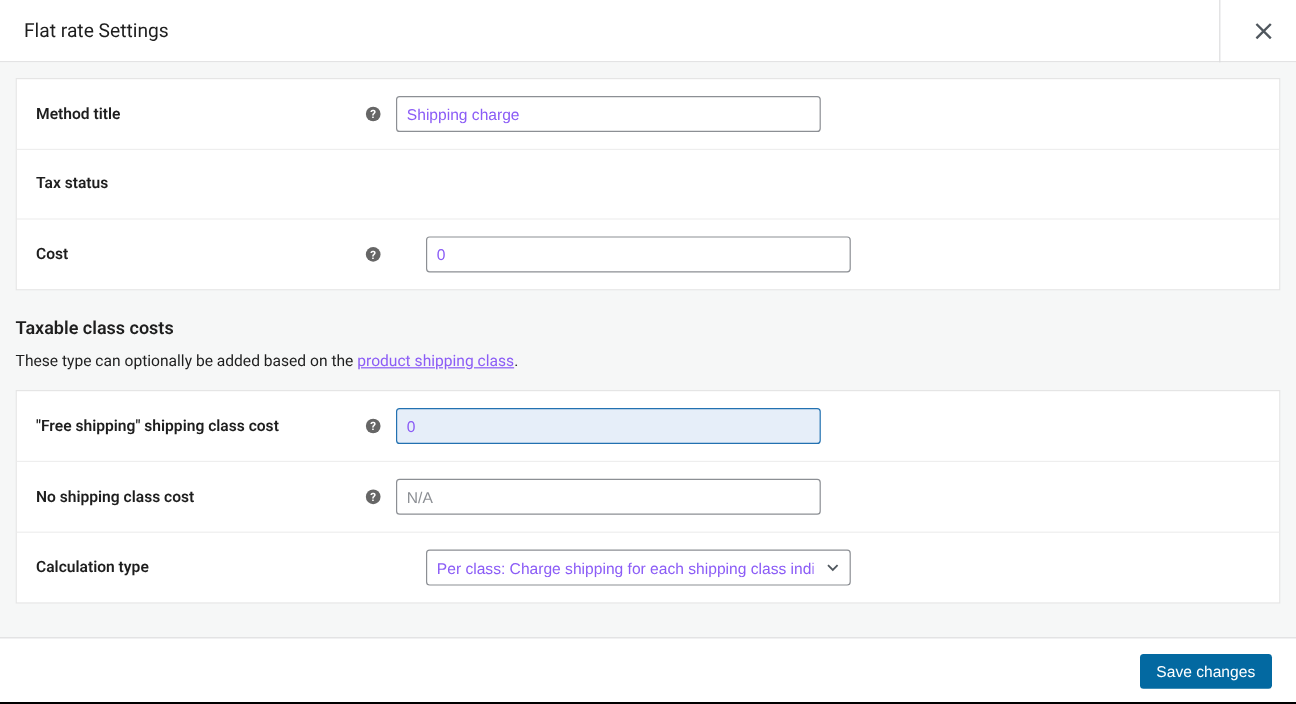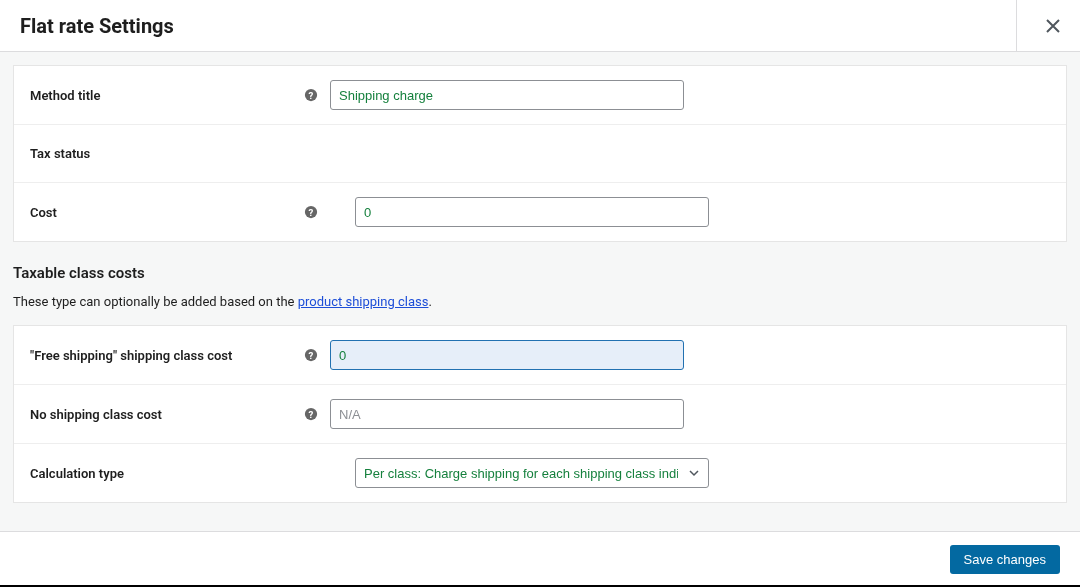--- a/index.html
+++ b/index.html
@@ -19,22 +19,22 @@
     }
     .header {
       display: flex;
       justify-content: space-between;
       align-items: center;
       padding: 0 20px;
       height: 52px;
       border-bottom: 1px solid #dcdcde;
     }
     .header-title {
-      font-size: 20px;
-      font-weight: 700;
+      font-size: 16px;
+      font-weight: 400;
     }
     .close-btn {
       width: 36px;
       height: 36px;
       display: flex;
       align-items: center;
       justify-content: center;
       cursor: pointer;
       position: absolute;
       right: 12px;
@@ -99,21 +99,21 @@
     }
     .form-control input[type="text"],
     .form-control select {
       width: 354px;
       height: 30px;
       padding: 4px 8px;
       border: 1px solid #8c8f94;
       border-radius: 3px;
       font-size: 13px;
       background: #fff;
-      color: #15803d;
+      color: #8b5cf6;
     }
     .form-control input.highlighted {
       background: #e6eef9;
       border-color: #2271b1;
     }
     .form-control input::placeholder {
       color: #8c8f94;
     }
     .select-wrapper {
       position: relative;
@@ -149,21 +149,21 @@
       font-size: 15px;
       font-weight: 600;
       margin: 22px 0 12px 0;
     }
     .section-desc {
       font-size: 13px;
       margin-bottom: 16px;
       color: #1e1e1e;
     }
     .section-desc a {
-      color: #1d4ed8;
+      color: #8b5cf6;
       text-decoration: underline;
     }
     .footer {
       position: absolute;
       bottom: 0;
       left: 0;
       right: 0;
       height: 56px;
       border-top: 1px solid #dcdcde;
       display: flex;

